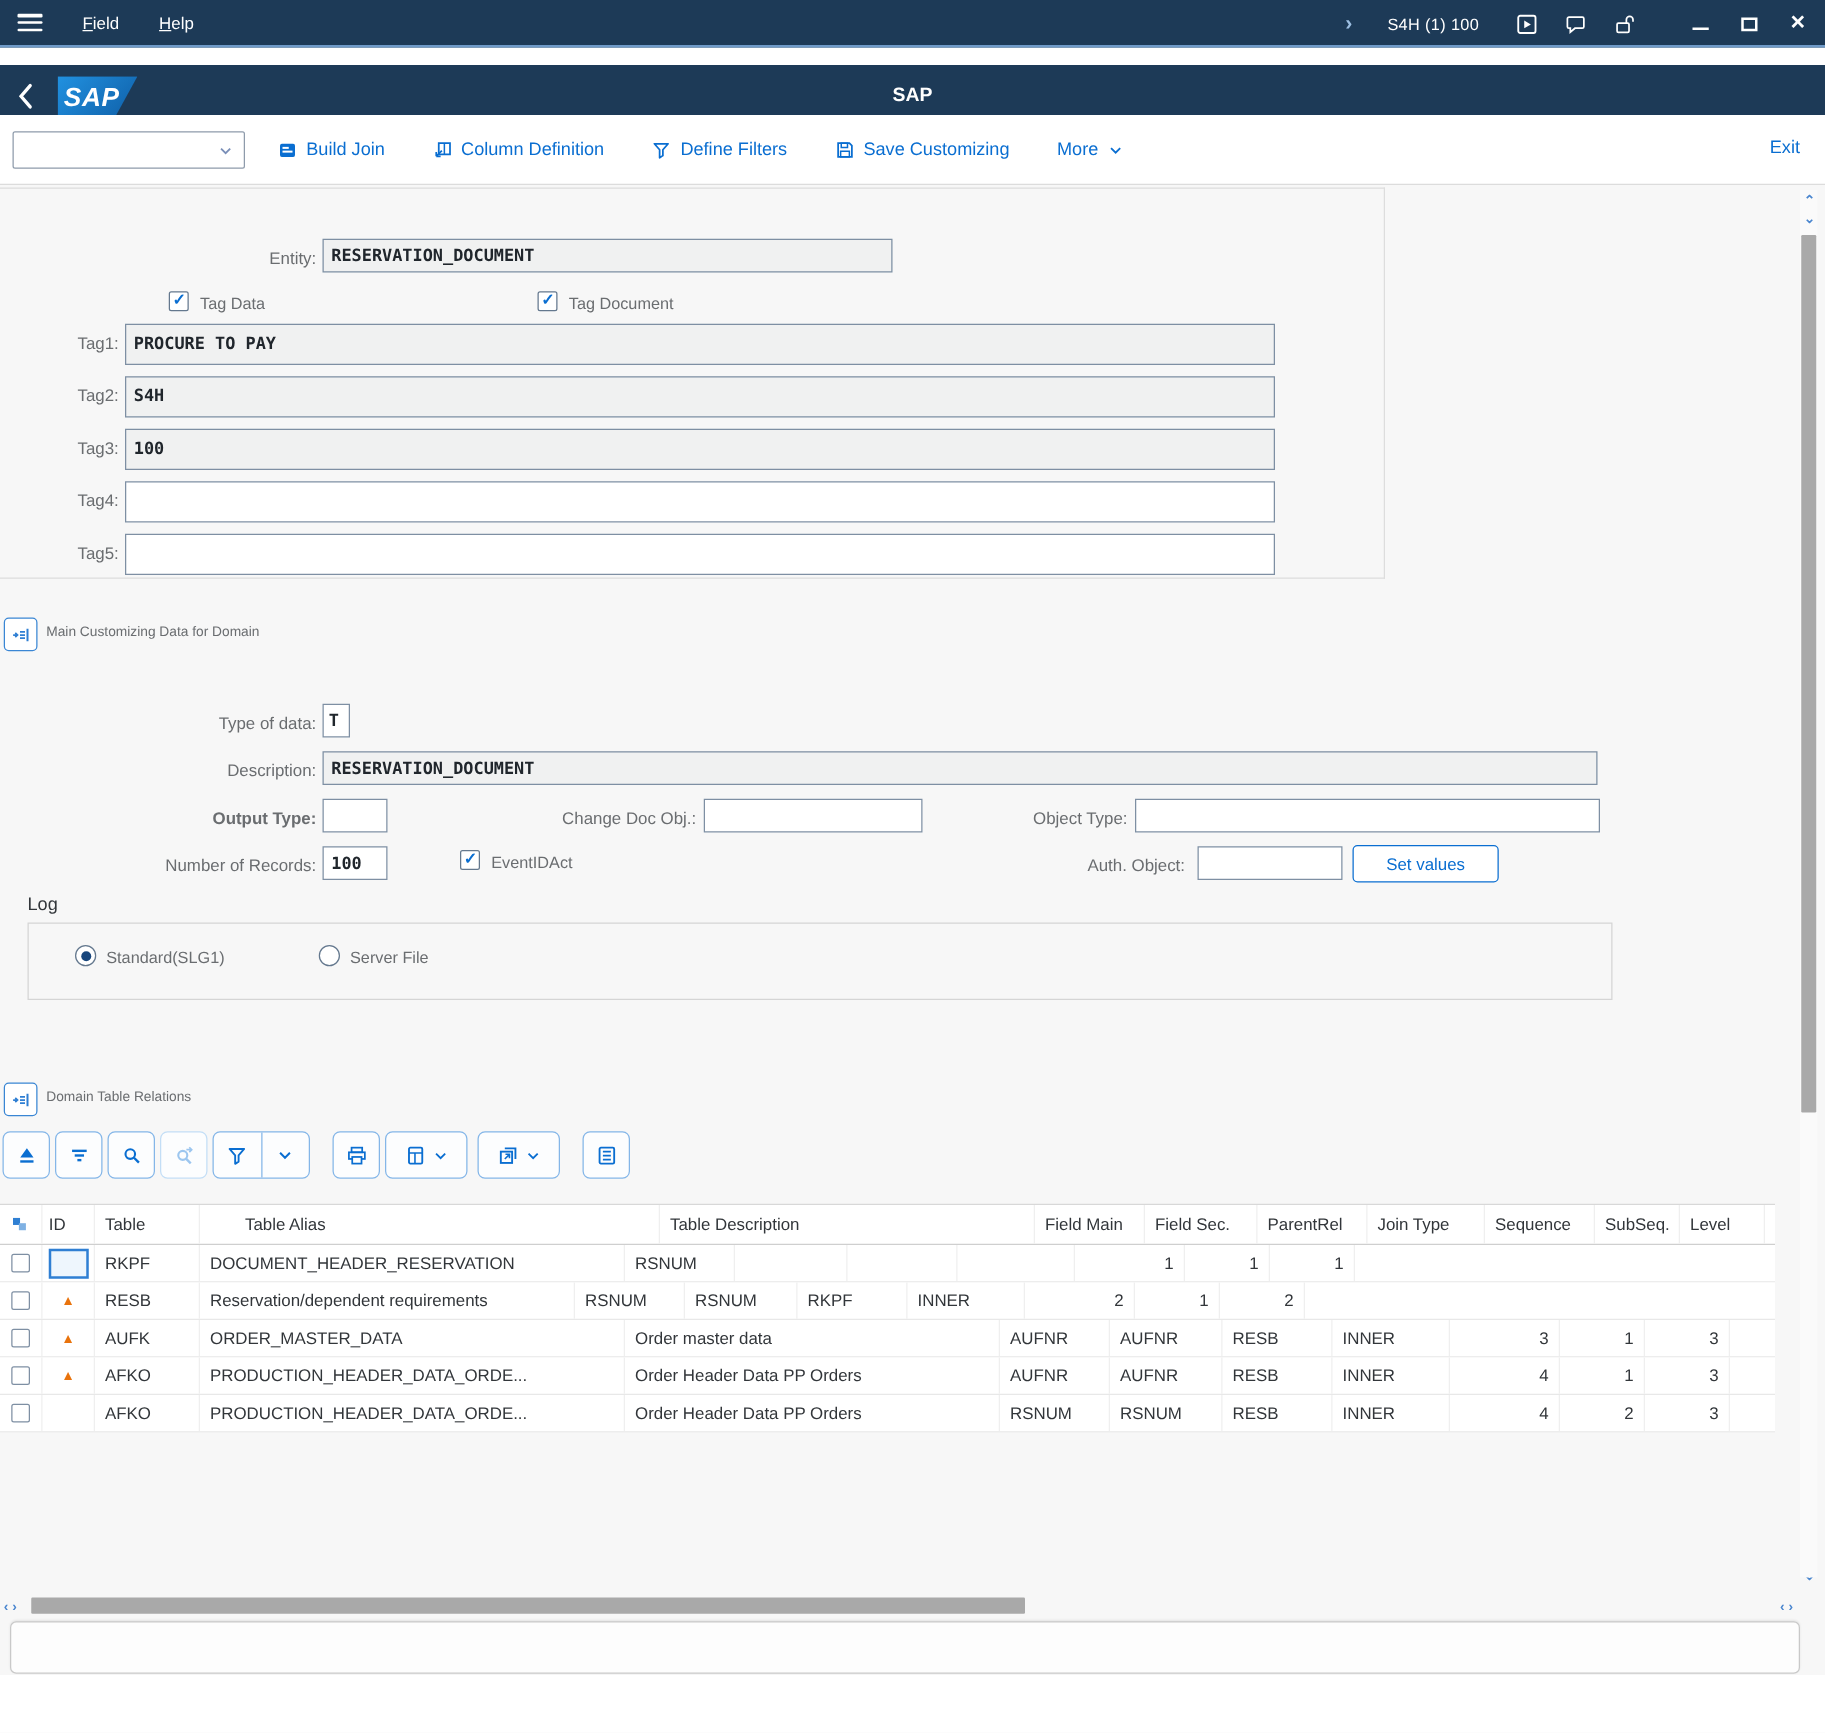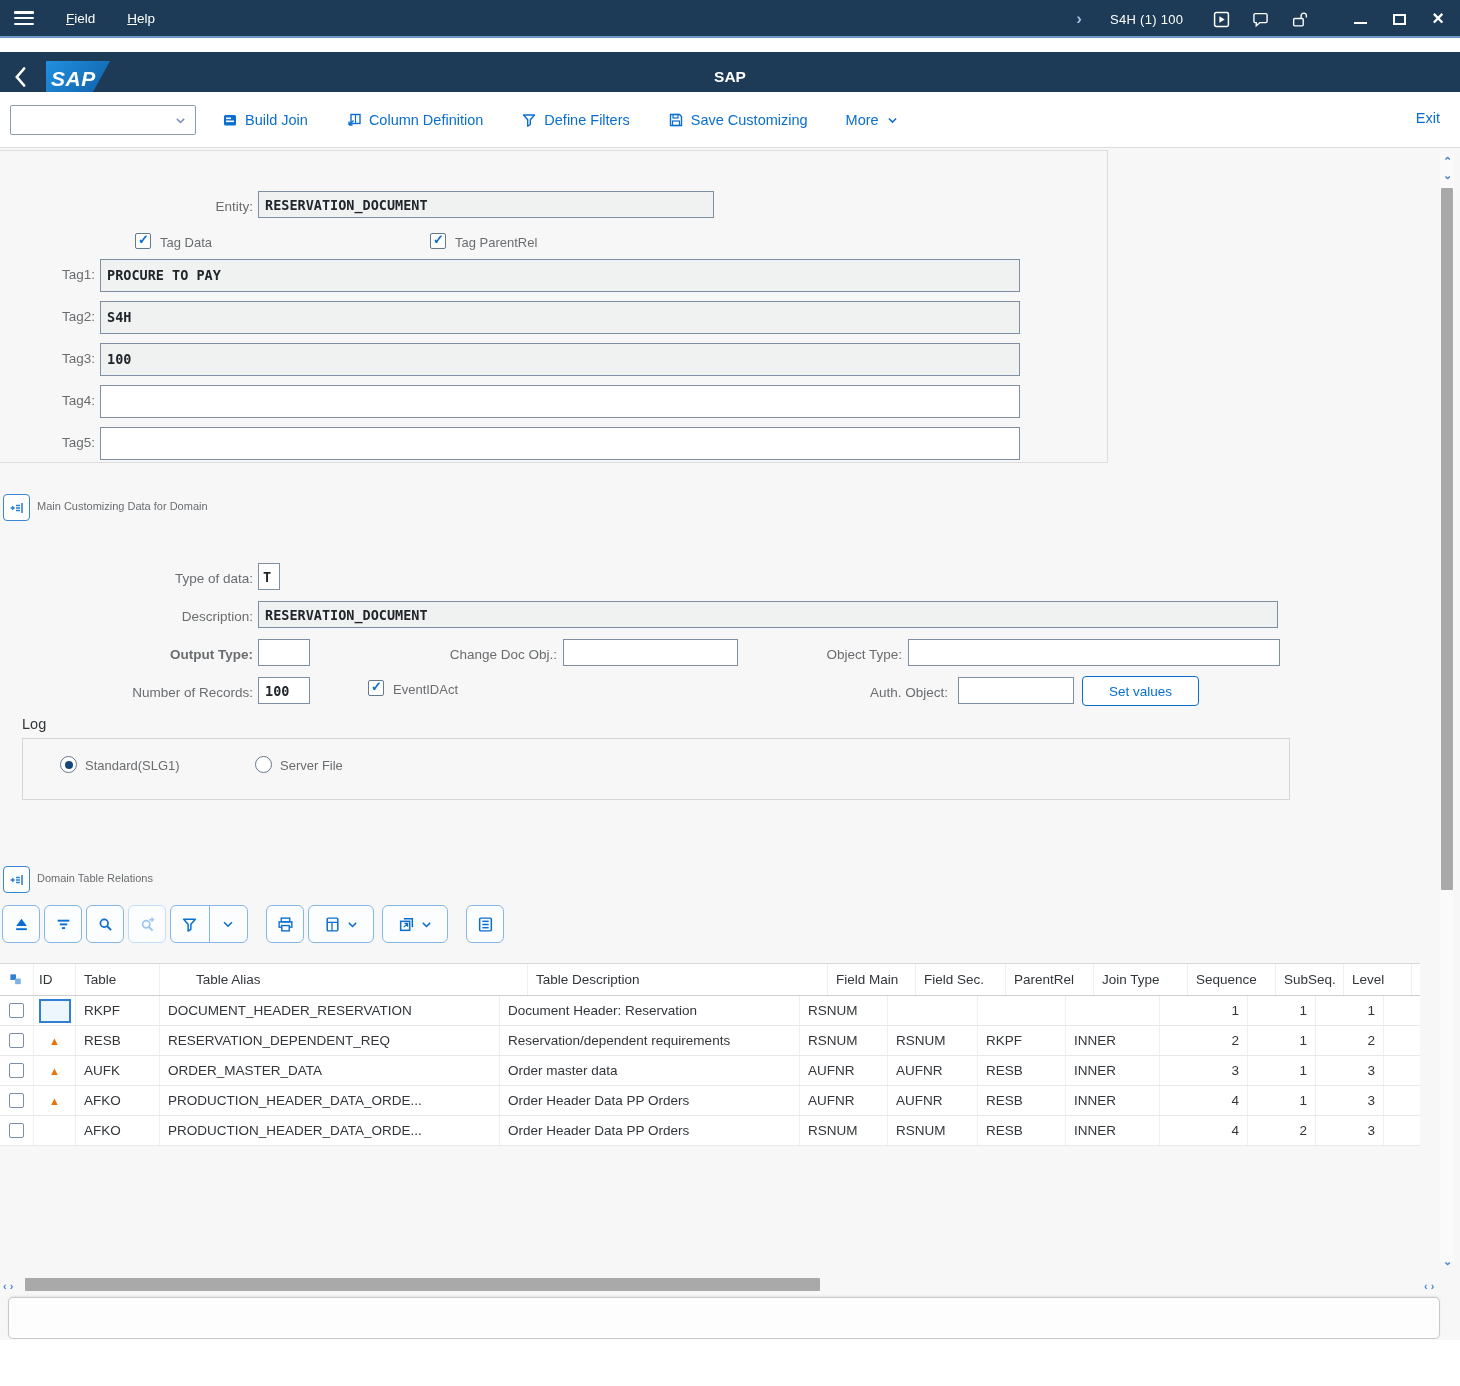--- a/index.html
+++ b/index.html
@@ -196,21 +196,21 @@
   </div>
 
   <div class="content">
 
     <div class="panel1"></div>
     <span class="lbl" style="left:100px; top:51px; width:153px;">Entity:</span>
     <div class="fld filled" style="left:258px; top:43px; width:456px;">RESERVATION_DOCUMENT</div>
     <span class="cb checked" style="left:135px; top:85px;"></span>
     <span class="cb-lab" style="left:160px; top:87px;">Tag Data</span>
     <span class="cb checked" style="left:430px; top:85px;"></span>
-    <span class="cb-lab" style="left:455px; top:87px;">Tag ParentRel</span>
+    <span class="cb-lab" style="left:455px; top:87px;">Tag Document</span>
 
     <span class="lbl" style="left:20px; top:119px; width:75px;">Tag1:</span>
     <div class="fld filled" style="left:100px; top:111px; width:920px; height:33px; line-height:23px;">PROCURE TO PAY</div>
     <span class="lbl" style="left:20px; top:161px; width:75px;">Tag2:</span>
     <div class="fld filled" style="left:100px; top:153px; width:920px; height:33px; line-height:23px;">S4H</div>
     <span class="lbl" style="left:20px; top:203px; width:75px;">Tag3:</span>
     <div class="fld filled" style="left:100px; top:195px; width:920px; height:33px; line-height:23px;">100</div>
     <span class="lbl" style="left:20px; top:245px; width:75px;">Tag4:</span>
     <div class="fld" style="left:100px; top:237px; width:920px; height:33px; line-height:23px;"></div>
     <span class="lbl" style="left:20px; top:287px; width:75px;">Tag5:</span>
@@ -359,39 +359,37 @@
       <div>
           <div class="tr">
             <div class="td" style="width: 34px; justify-content: center; padding: 0px 4px;">
               <span class="rowcb"></span>
             </div>
             <div class="td idcell" style="width: 42px;">
               <span class="focusbox"></span>
             </div>
             <div class="td" style="width: 84px;">RKPF</div>
             <div class="td" style="width: 340px;">DOCUMENT_HEADER_RESERVATION</div>
-            <div class="td" style="width: 300px;">Document Header: Reservation</div>
             <div class="td" style="width: 88px;">RSNUM</div>
             <div class="td" style="width: 90px;"></div>
             <div class="td" style="width: 88px;"></div>
             <div class="td" style="width: 94px;"></div>
             <div class="td num" style="width: 88px;">1</div>
             <div class="td num" style="width: 68px;">1</div>
             <div class="td num" style="width: 68px;">1</div>
             <div class="td" style="width: 36px; border-right: none;"></div>
           </div>
           <div class="tr">
             <div class="td" style="width: 34px; justify-content: center; padding: 0px 4px;">
               <span class="rowcb"></span>
             </div>
             <div class="td idcell" style="width: 42px;">
               <span class="warn">▲</span>
             </div>
             <div class="td" style="width: 84px;">RESB</div>
-            <div class="td" style="width: 340px;">RESERVATION_DEPENDENT_REQ</div>
             <div class="td" style="width: 300px;">Reservation/dependent requirements</div>
             <div class="td" style="width: 88px;">RSNUM</div>
             <div class="td" style="width: 90px;">RSNUM</div>
             <div class="td" style="width: 88px;">RKPF</div>
             <div class="td" style="width: 94px;">INNER</div>
             <div class="td num" style="width: 88px;">2</div>
             <div class="td num" style="width: 68px;">1</div>
             <div class="td num" style="width: 68px;">2</div>
             <div class="td" style="width: 36px; border-right: none;"></div>
           </div>

